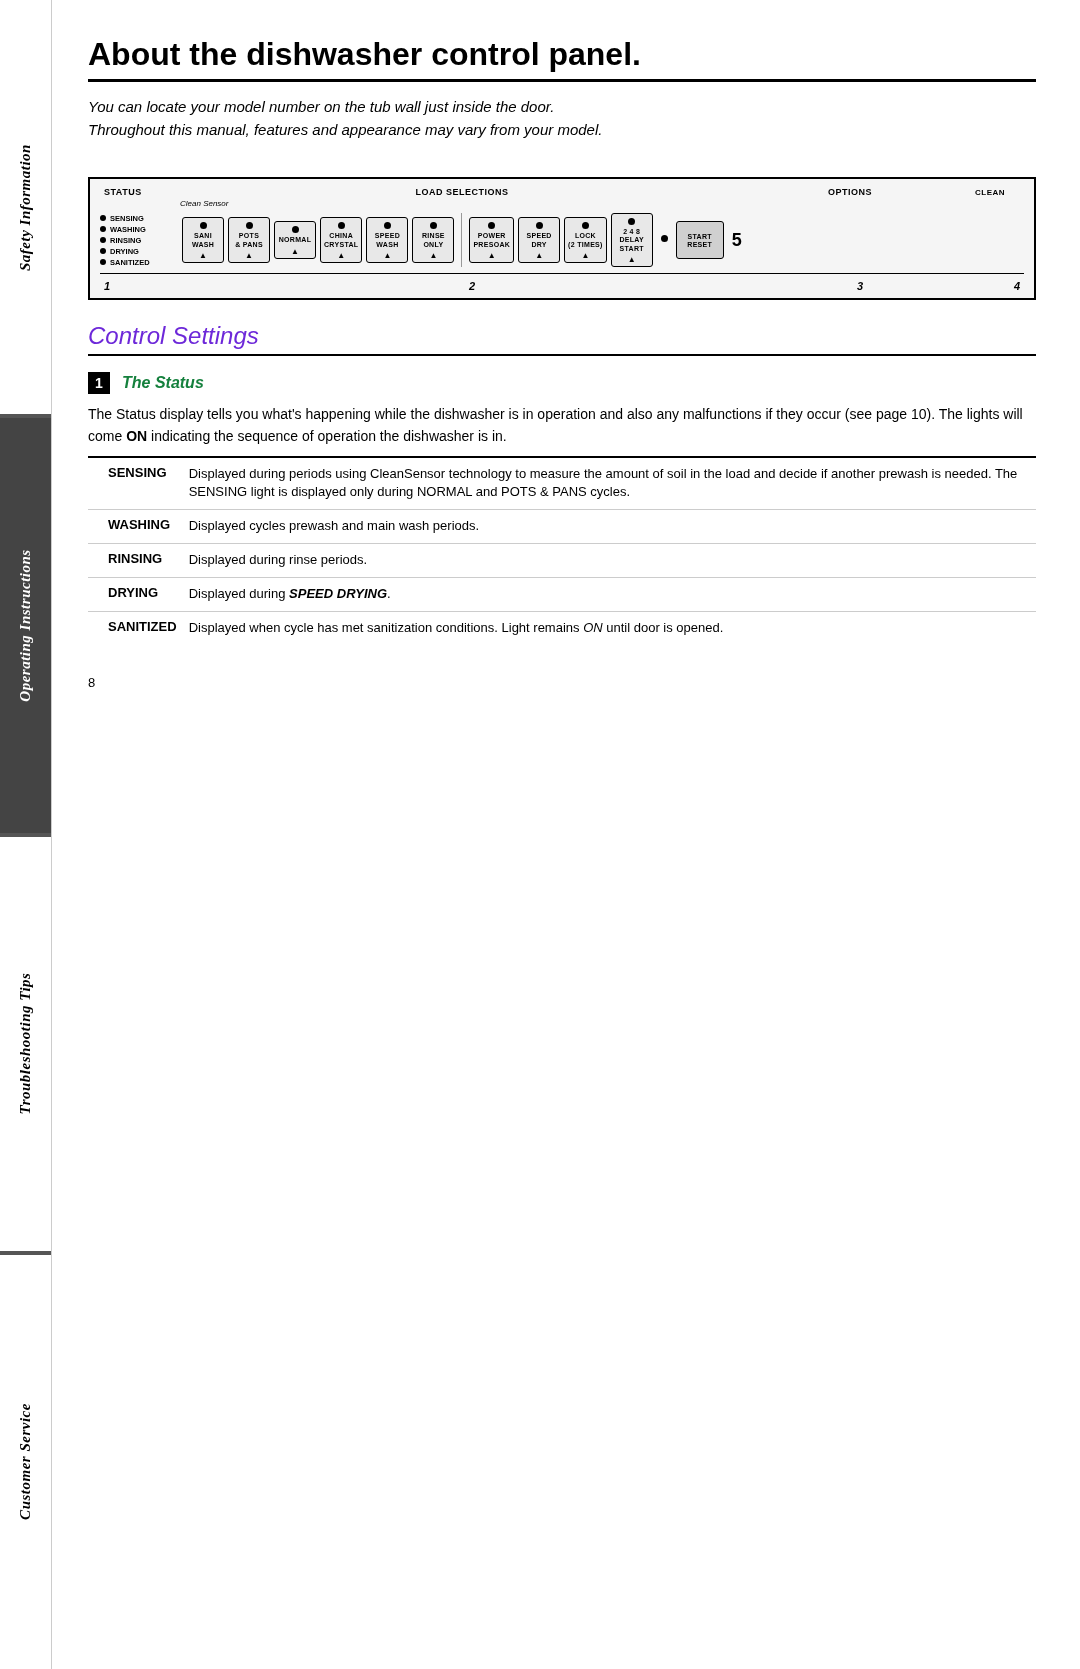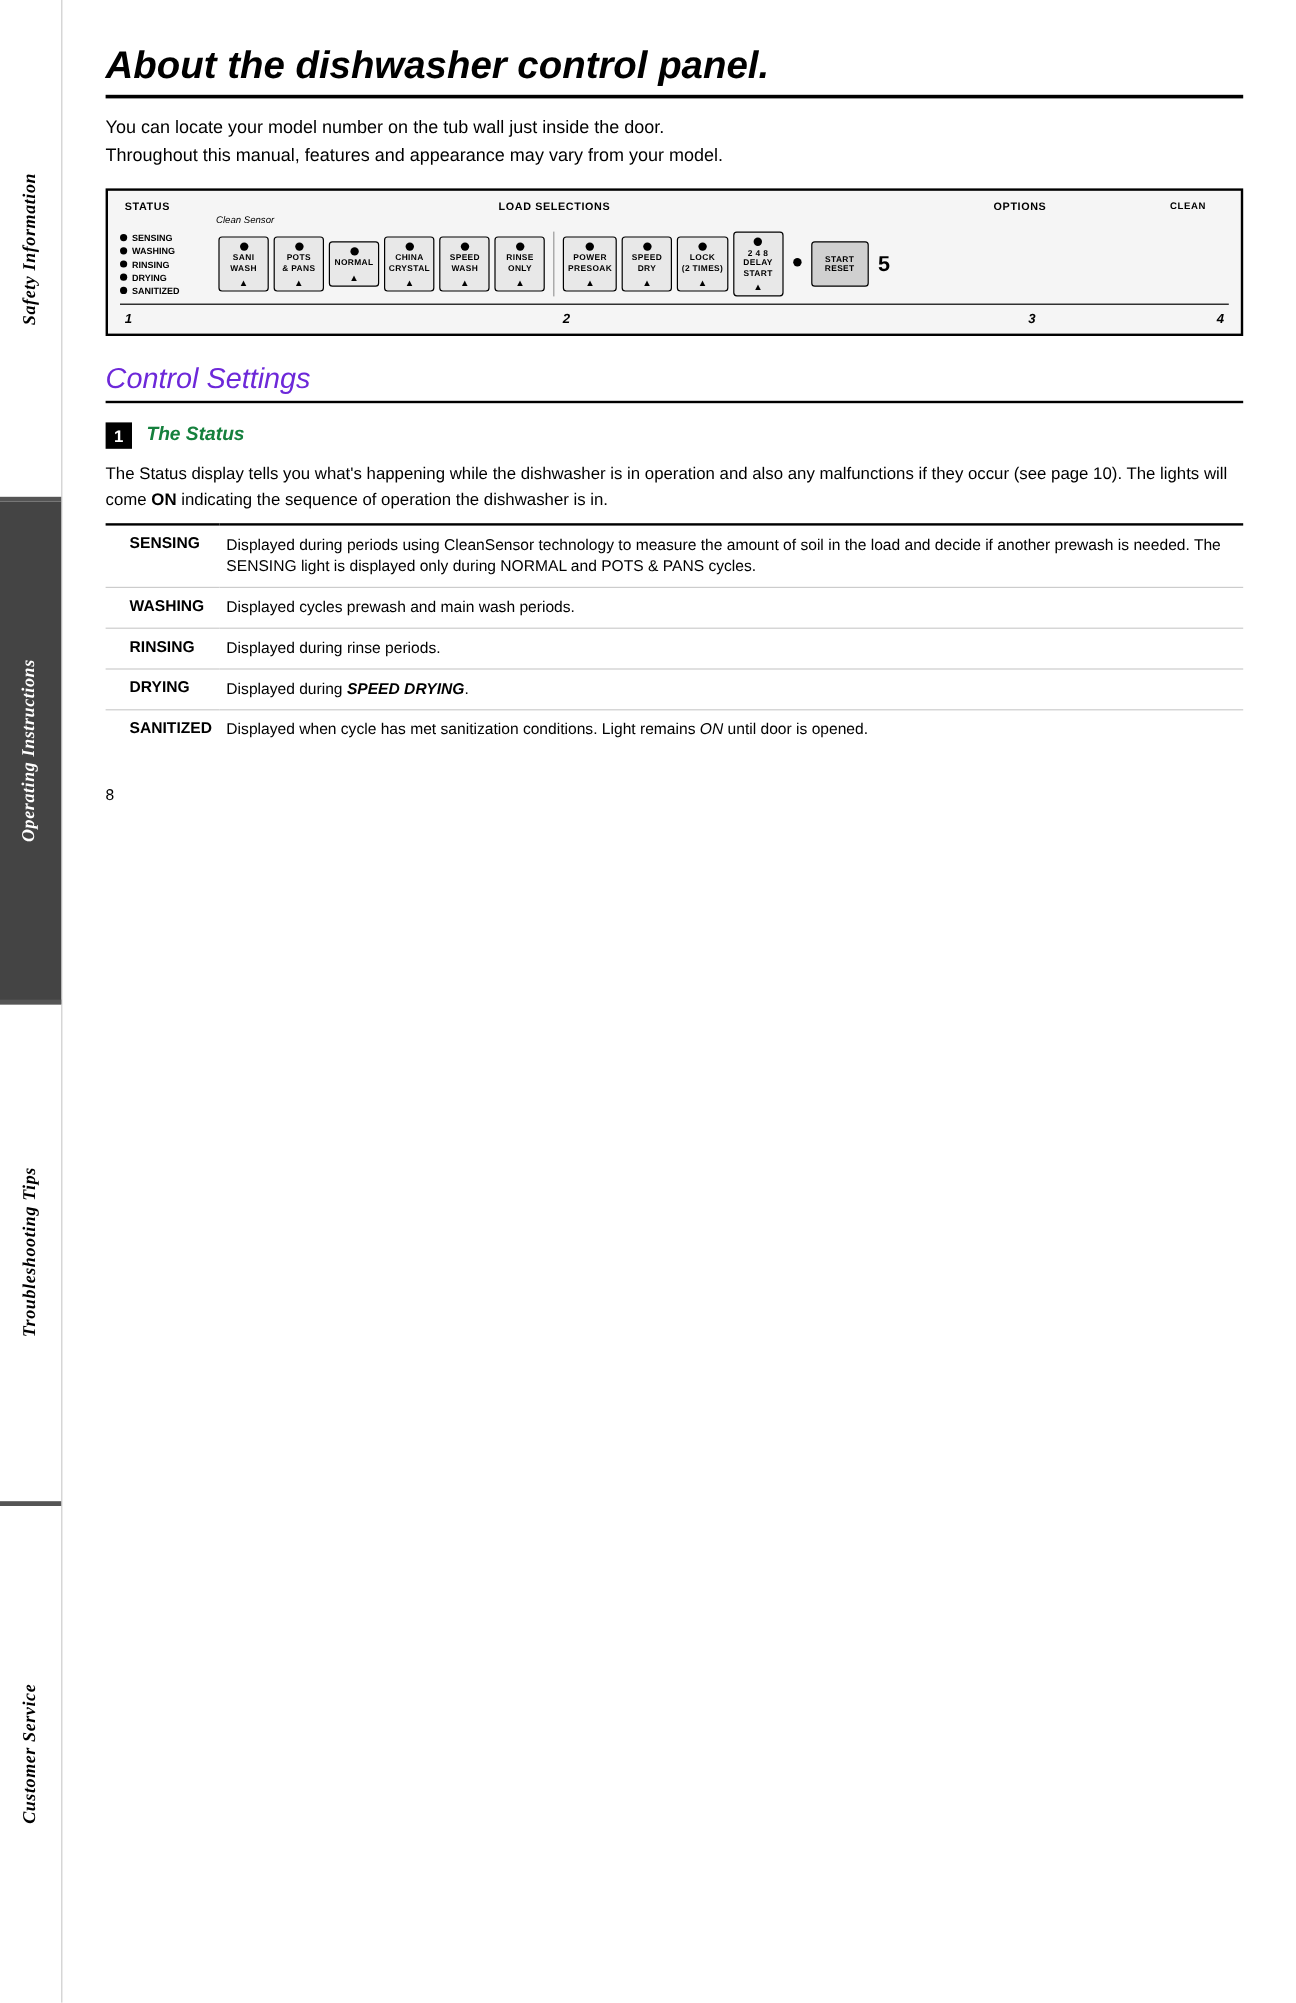--- a/index.html
+++ b/index.html
@@ -56,49 +56,49 @@
     .main {
       flex: 1;
       padding: 36px 44px 36px 36px;
     }
 
     
     .page-title {
       font-family: Arial, Helvetica, sans-serif;
       font-size: 32px;
       font-weight: bold;
-      font-style: italic;
       color: #000;
       margin-bottom: 6px;
     }
     .page-title-rule {
       border: none;
       border-top: 3px solid #000;
       margin-bottom: 14px;
     }
 
     .subtitle-text {
       font-family: Arial, Helvetica, sans-serif;
       font-size: 15px;
+      font-style: italic;
       color: #000;
       line-height: 1.5;
-      margin-bottom: 16px;
+      margin-bottom: 36px;
     }
 
     
     .panel-diagram {
       border: 2px solid #000;
       background: #f5f5f5;
       padding: 8px 10px 6px 10px;
       margin-bottom: 22px;
       font-family: Arial, Helvetica, sans-serif;
     }
     .panel-top-labels {
       display: flex;
-      align-items: flex-start;
+      align-items: flex-end;
       font-size: 9px;
       font-weight: bold;
       text-transform: uppercase;
       letter-spacing: 0.5px;
       margin-bottom: 2px;
       padding: 0 4px;
     }
     .panel-status-label { width: 80px; }
     .panel-load-label { flex: 1; text-align: center; }
     .panel-options-label { width: 220px; text-align: center; }

